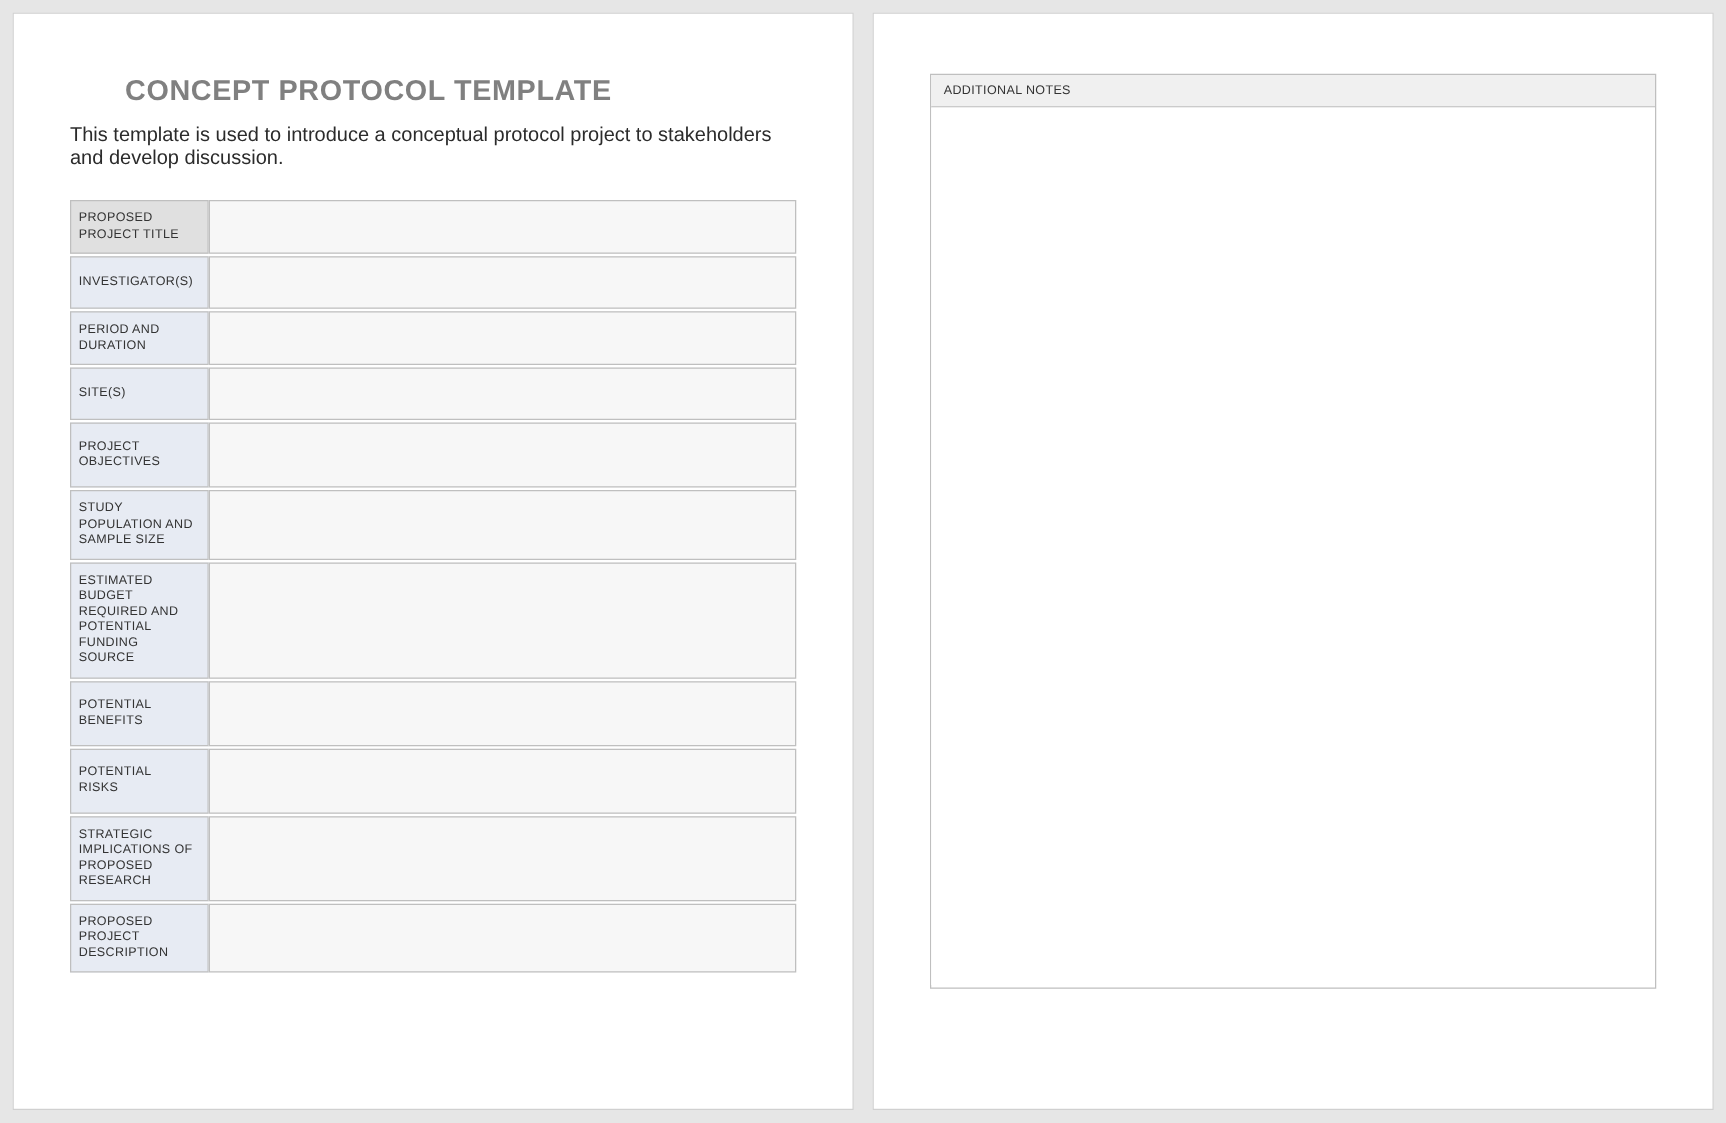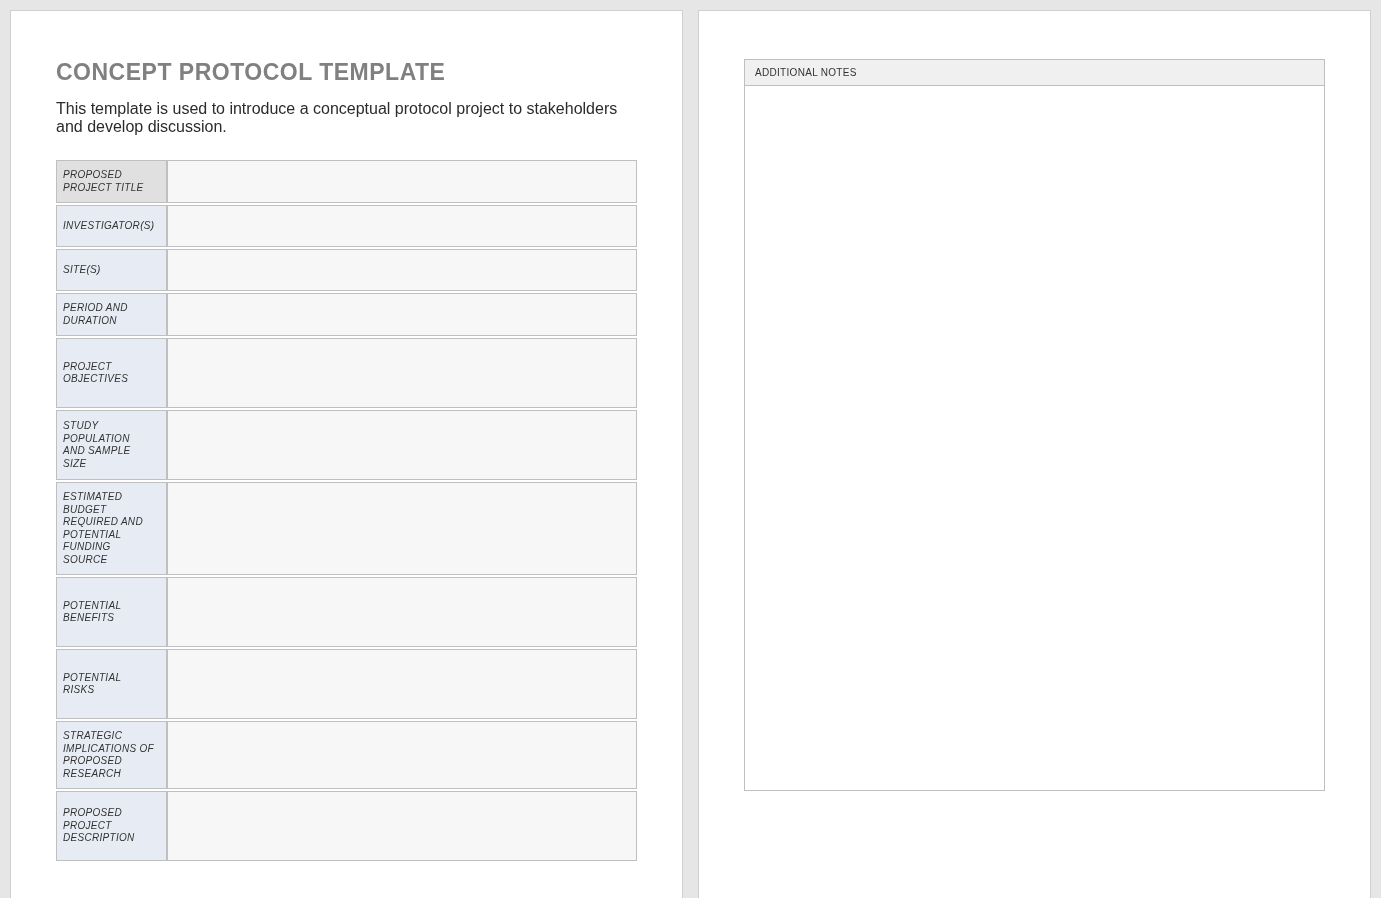--- a/index.html
+++ b/index.html
@@ -23,20 +23,21 @@
   }
   .page-right {
     padding: 48px 45px 40px 45px;
   }
   .doc-title {
     font-size: 23px;
     font-weight: bold;
     letter-spacing: 0.5px;
     color: #808080;
     margin-bottom: 14px;
+    margin-left: 44px;
   }
   .doc-subtitle {
     font-size: 16px;
     color: #2b2b2b;
     margin-bottom: 22px;
   }
   .form-table {
     width: 100%;
     border-collapse: separate;
     border-spacing: 0 2px;
@@ -46,34 +47,33 @@
     vertical-align: middle;
     font-size: 10px;
     color: #333;
   }
   .form-table tr td.label-cell {
     background: #e7ebf3;
     width: 110px;
     padding: 8px 12px 8px 6px;
     line-height: 1.25;
     letter-spacing: 0.3px;
-    font-style: italic;
   }
   .form-table tr.first-row td.label-cell {
     background: #e0e0e0;
   }
   .form-table tr td.value-cell {
     background: #f7f7f7;
     padding: 8px;
   }
   .form-table tr td {
     height: 42px;
   }
   .form-table tr.tall td {
-    height: 70px;
+    height: 52px;
   }
   .form-table tr.taller td {
     height: 58px;
   }
   .notes-box {
     border: 1px solid #bfbfbf;
     width: 100%;
     height: 732px;
   }
   .notes-header {
@@ -100,25 +100,25 @@
     <tbody>
         <tr class="first-row">
       <td class="label-cell">PROPOSED PROJECT TITLE</td>
       <td class="value-cell"></td>
     </tr>
     <tr>
       <td class="label-cell">INVESTIGATOR(S)</td>
       <td class="value-cell"></td>
     </tr>
     <tr>
-      <td class="label-cell">SITE(S)</td>
+      <td class="label-cell">PERIOD AND DURATION</td>
       <td class="value-cell"></td>
     </tr>
     <tr>
-      <td class="label-cell">PERIOD AND DURATION</td>
+      <td class="label-cell">SITE(S)</td>
       <td class="value-cell"></td>
     </tr>
     <tr class="tall">
       <td class="label-cell">PROJECT OBJECTIVES</td>
       <td class="value-cell"></td>
     </tr>
     <tr class="tall">
       <td class="label-cell">STUDY POPULATION AND SAMPLE SIZE</td>
       <td class="value-cell"></td>
     </tr>

